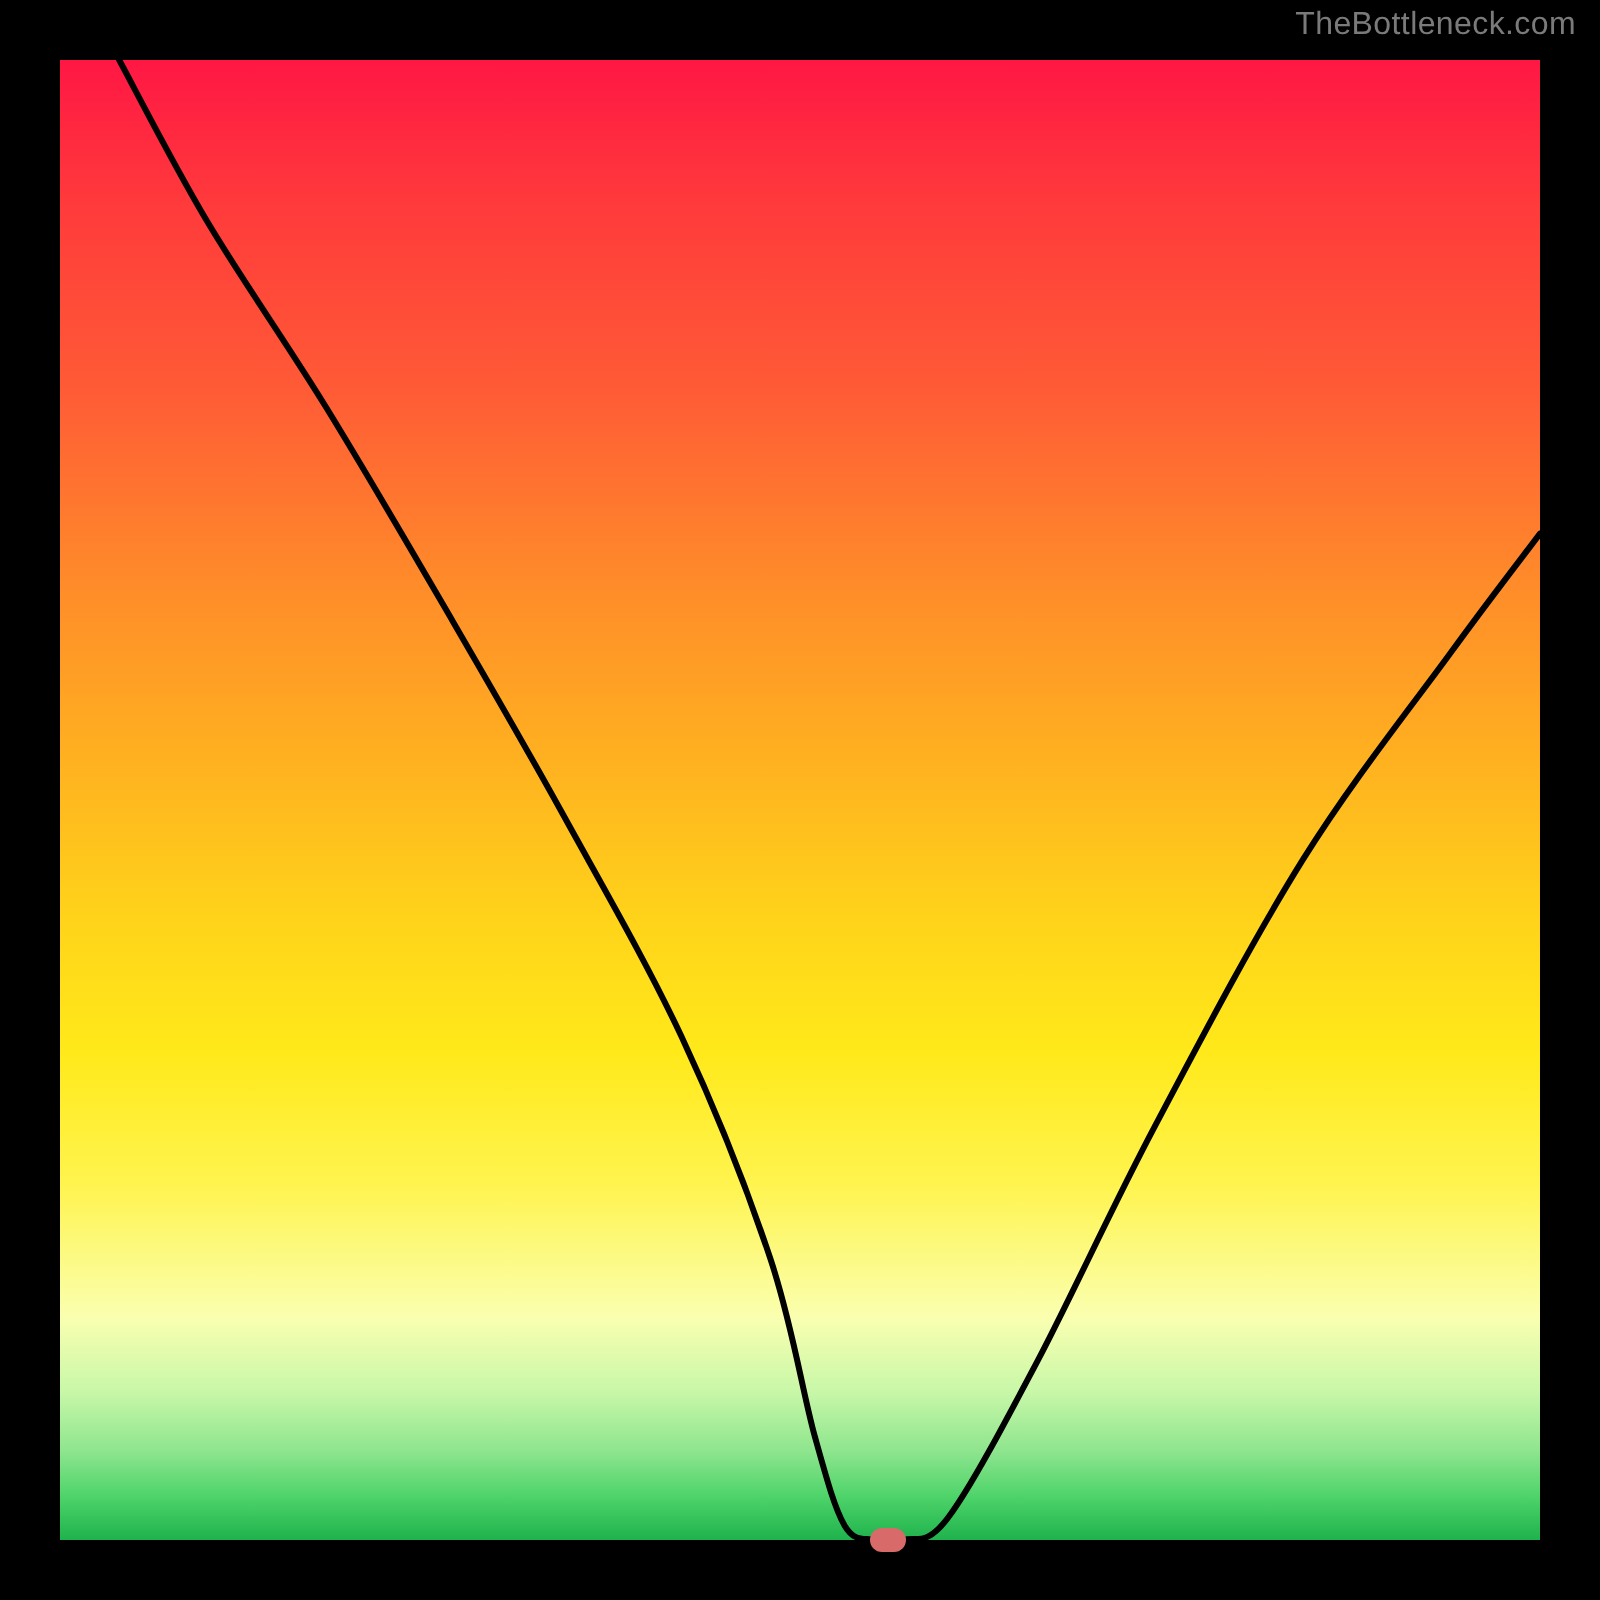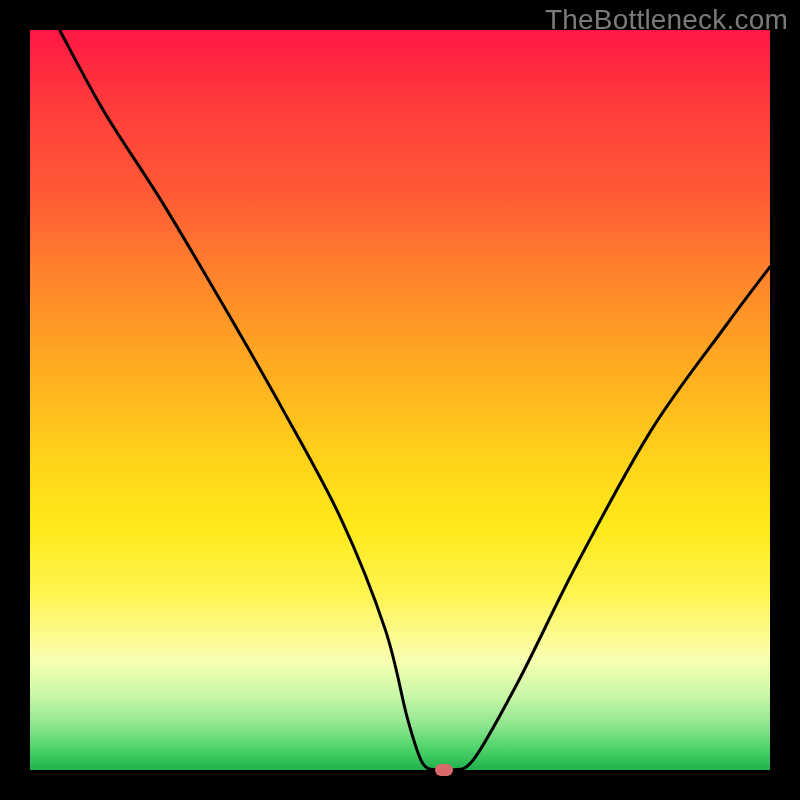--- a/index.html
+++ b/index.html
@@ -39,21 +39,21 @@
       #8ee58e 94%,
       #4fd46a 97%,
       #1fb24d 100%
     );
   }
   .watermark {
     position: absolute;
     top: 4px;
     right: 12px;
     color: #7a7a7a;
-    font-size: 28px;
+    font-size: 16px;
     font-weight: 500;
     letter-spacing: 0.2px;
     user-select: none;
   }
   svg.curve {
     position: absolute;
     inset: 0;
     width: 100%;
     height: 100%;
     overflow: visible;

